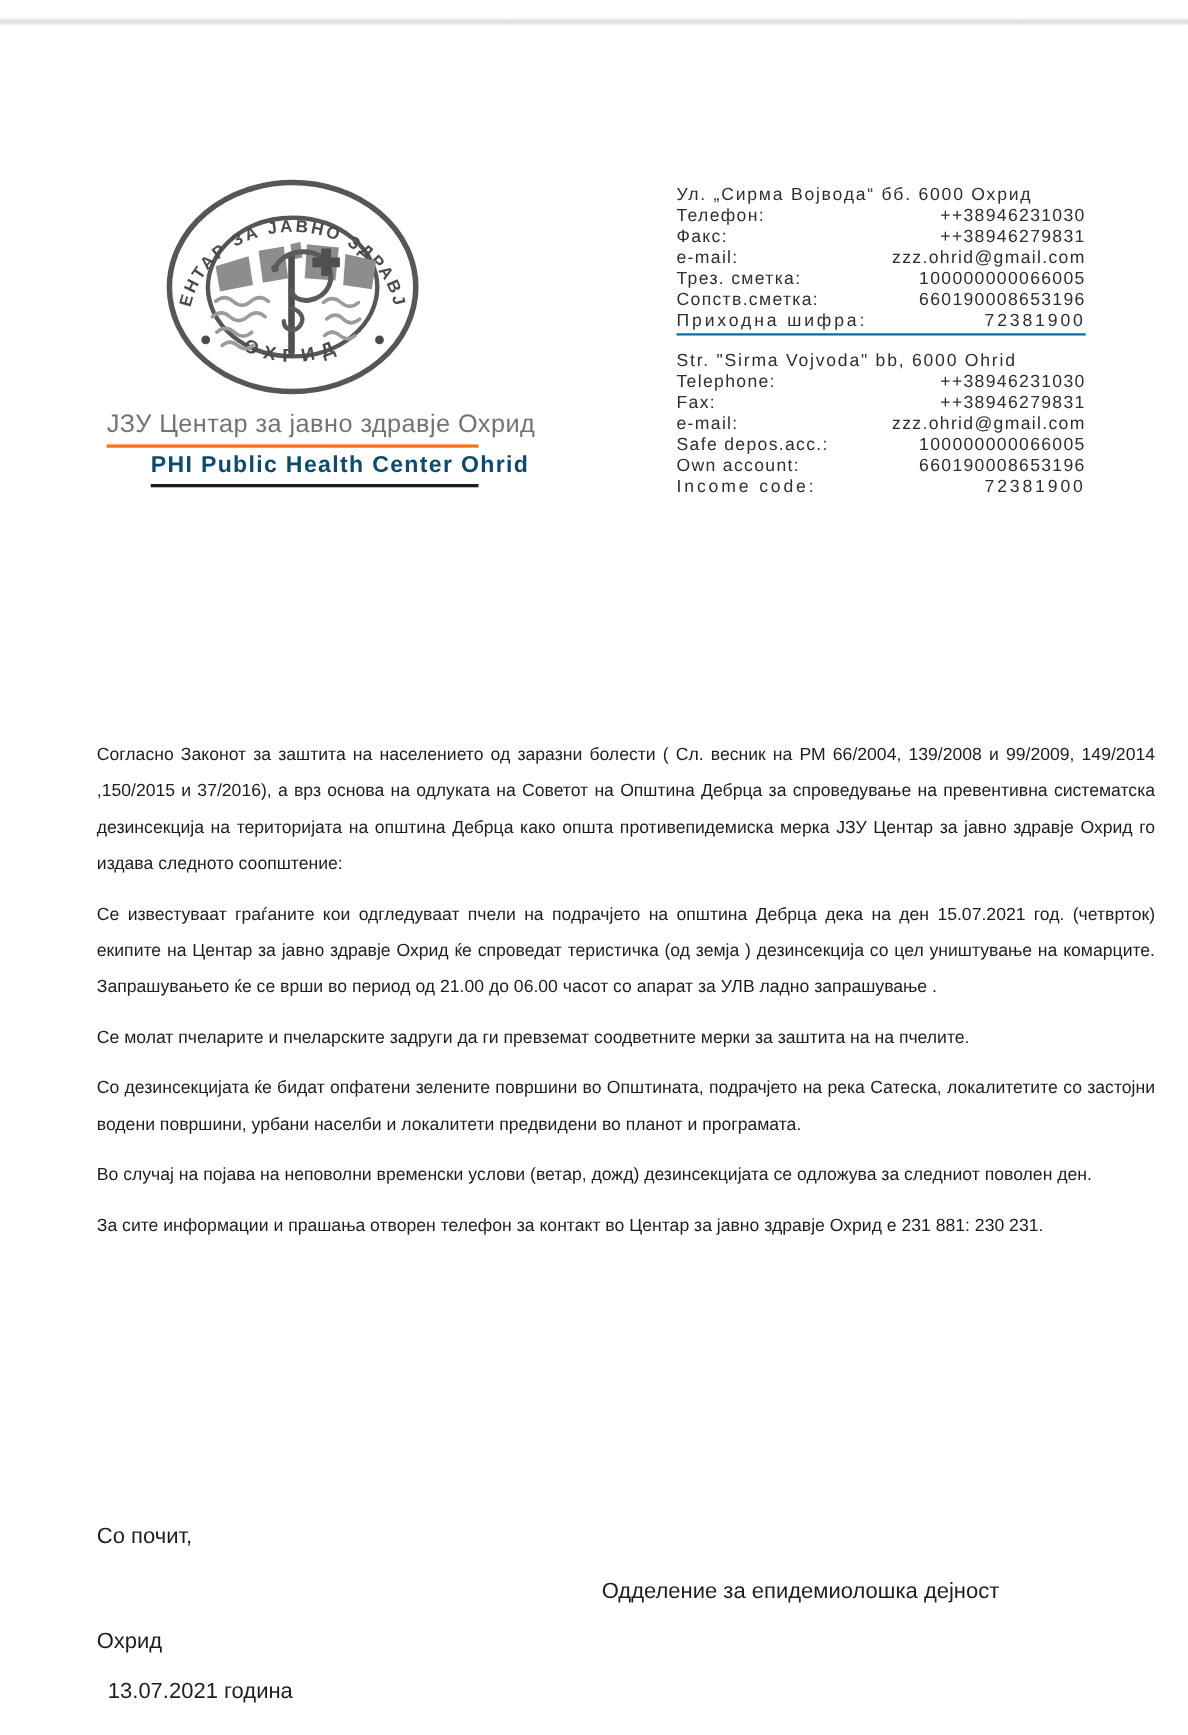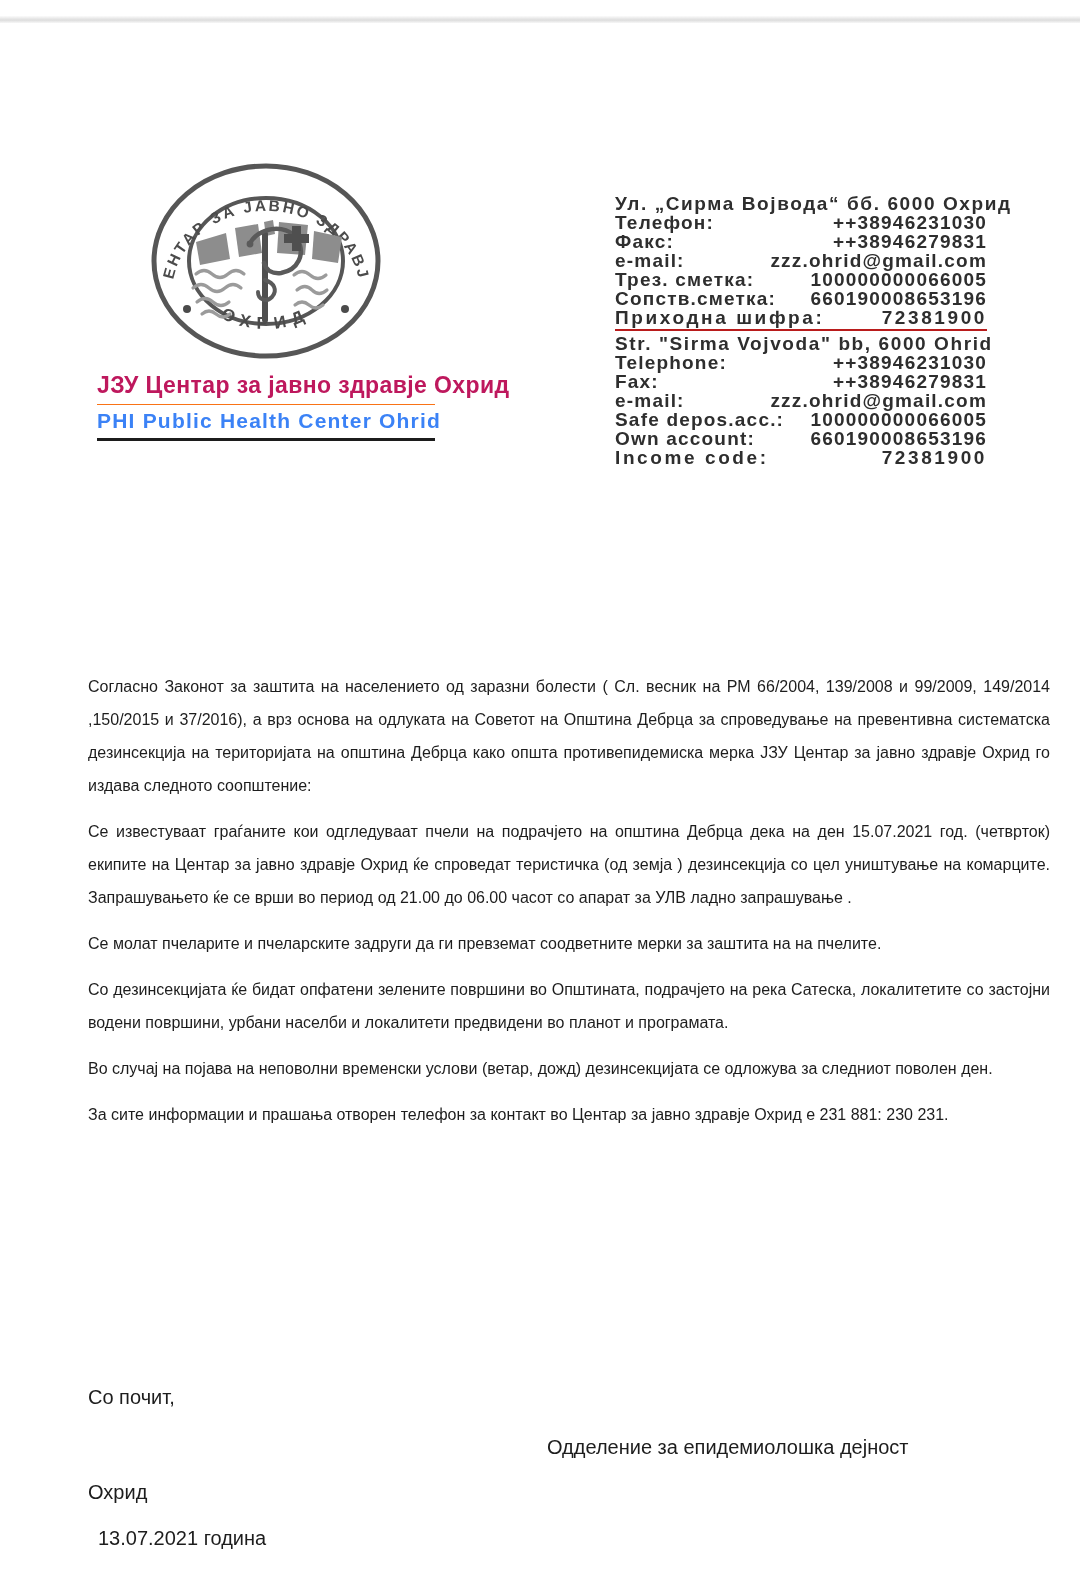--- a/index.html
+++ b/index.html
@@ -8,35 +8,35 @@
     font-family:"Liberation Sans",sans-serif;color:#1d1d1d;overflow:hidden;
   }
   .top-edge{
     position:absolute;top:16px;left:0;width:1080px;height:7px;
     background:linear-gradient(180deg,#fbfbfb 0%,#e3e3e3 45%,#dedede 60%,#f7f7f7 100%);
   }
   
   .brand{position:absolute;left:97px;top:162px;width:338px;text-align:center;}
   .seal{display:block;margin:0 auto 8px auto;}
   .caption-mk{
-    font-size:23px;font-weight:bold;color:#be185d;letter-spacing:.4px;
-    padding-bottom:5px;border-bottom:1px solid #f97316;white-space:nowrap;
+    font-size:23px;font-weight:normal;color:#737373;letter-spacing:.4px;
+    padding-bottom:5px;border-bottom:3px solid #f97316;white-space:nowrap;
   }
   .caption-en{
-    font-size:21px;font-weight:bold;color:#3b82f6;letter-spacing:1.2px;
-    padding:4px 0 5px 0;border-bottom:3px solid #1c1c1c;white-space:nowrap;
+    font-size:21px;font-weight:bold;color:#0c4a6e;letter-spacing:1.2px;
+    padding:4px 0 5px 0;border-bottom:3px solid #1c1c1c;white-space:nowrap;margin-left:40px;
   }
   
   .contact{
-    position:absolute;left:615px;top:194px;width:372px;
-    font-size:19px;line-height:19px;letter-spacing:1.2px;color:#2e2e2e;font-weight:bold;
+    position:absolute;left:615px;top:168px;width:372px;
+    font-size:16px;line-height:19px;letter-spacing:1.2px;color:#2e2e2e;
   }
   .c-line{display:flex;justify-content:space-between;white-space:nowrap;}
   .c-addr{justify-content:flex-start;letter-spacing:1.6px;}
-  .c-shifra{letter-spacing:2.6px;border-bottom:2px solid #b91c1c;padding-bottom:2px;margin-bottom:3px;}
+  .c-shifra{letter-spacing:2.6px;border-bottom:2px solid #0369a1;padding-bottom:2px;margin-bottom:14px;}
   .c-income{letter-spacing:2.6px;}
   
   .subject{position:absolute;left:90px;top:585px;font-size:22px;color:#181818;letter-spacing:.2px;}
   .body-text{position:absolute;left:88px;top:670px;width:962px;font-size:16px;line-height:33px;text-align:justify;}
   .body-text p{margin:0 0 13px 0;}
   .closing{position:absolute;left:88px;top:1386px;font-size:20px;}
   .department{position:absolute;left:547px;top:1436px;font-size:20px;text-align:center;}
   .city{position:absolute;left:88px;top:1481px;font-size:20px;}
   .date{position:absolute;left:98px;top:1527px;font-size:20px;}
 </style>

